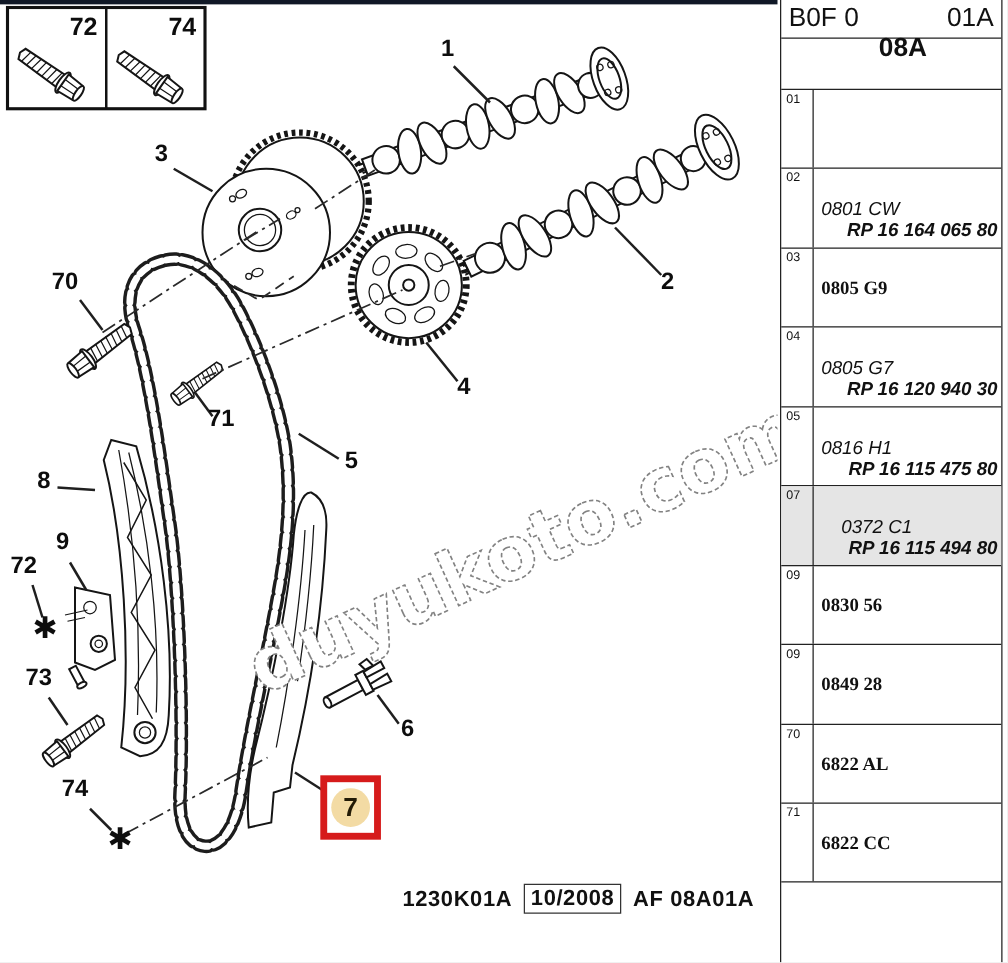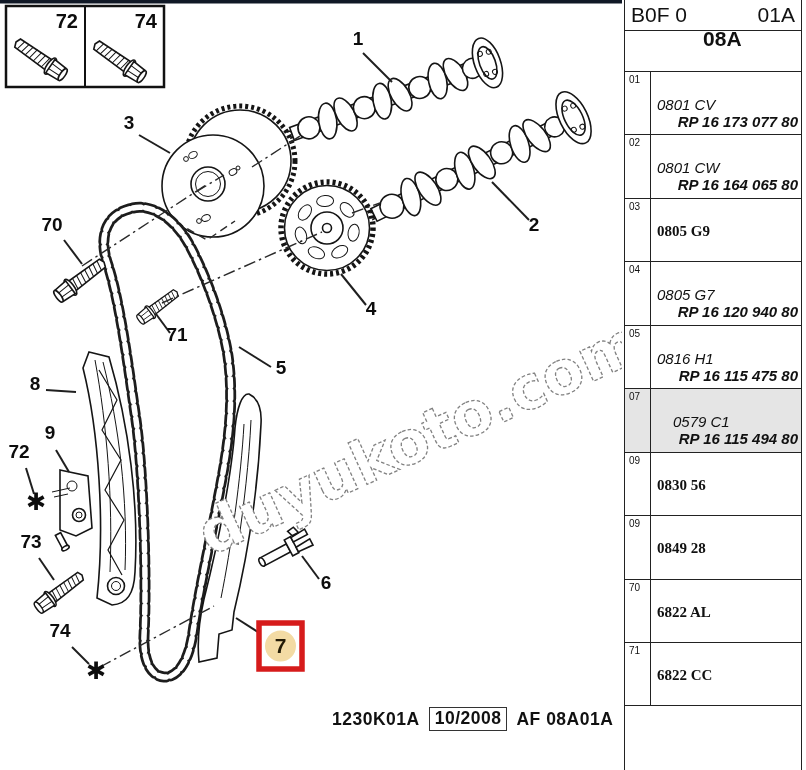--- a/index.html
+++ b/index.html
@@ -12,21 +12,21 @@
   .thin{fill:none;stroke:#151515;stroke-width:1;}
   .cl{stroke:#1f1f1f;stroke-width:2;fill:none;}
   .axis{stroke:#2a2a2a;stroke-width:1.4;stroke-dasharray:12 4 2.5 4;fill:none;}
   .lbl{font:bold 19px "Liberation Sans",sans-serif;fill:#0d0d0d;text-anchor:middle;}
   .star{font:bold 24px "DejaVu Sans",sans-serif;fill:#0d0d0d;text-anchor:middle;}
   .lbl7{font:bold 21px "Liberation Sans",sans-serif;fill:#221a05;text-anchor:middle;}
   .legendlbl{font:bold 20px "Liberation Sans",sans-serif;fill:#0d0d0d;text-anchor:end;}
   .wm{font:bold 60px "DejaVu Sans",sans-serif;fill:#ffffff;stroke:#828282;
       stroke-width:1.3px;stroke-dasharray:3.5 2.2;}
   
-  .footer-caption{position:absolute;left:332px;top:707px;display:flex;align-items:center;
+  .footer-caption{position:absolute;left:322px;top:707px;display:flex;align-items:center;
                   gap:9px;font-weight:bold;font-size:17.5px;letter-spacing:.5px;justify-content:center;}
   .footer-caption .boxed{border:1.6px solid #333;padding:0 5px 1px 5px;}
   
   .sidebar{position:absolute;left:624px;top:0;width:178px;height:770px;
            border-left:1.5px solid #222;border-right:1.5px solid #222;box-sizing:border-box;
            background:#fff;}
   .tbl-header{height:31px;border-bottom:1.5px solid #222;display:flex;align-items:center;
               gap:16px;padding-left:6px;font-size:21px;box-sizing:border-box;}
   .tbl-header .b{font-weight:bold;margin-top:48px;}
   .tbl-gap{height:41px;border-bottom:1.5px solid #222;box-sizing:border-box;}
@@ -256,56 +256,52 @@
   <div class="sidebar">
     <div class="tbl-header">
       <span>B0F 0</span>
       <span class="b">08A</span>
       <span>01A</span>
     </div>
     <div class="tbl-gap"></div>
 
     <div class="row two">
       <div class="num">01</div>
-      <div class="cell">
-          <span class="code">0801 CV</span>
-        <span class="rp">RP 16 173 077 80</span>
-        </div>
     </div>
     <div class="row two">
       <div class="num">02</div>
       <div class="cell">
           <span class="code">0801 CW</span>
         <span class="rp">RP 16 164 065 80</span>
         </div>
     </div>
     <div class="row one">
       <div class="num">03</div>
       <div class="cell">
           <span class="code">0805 G9</span>
         </div>
     </div>
     <div class="row two">
       <div class="num">04</div>
       <div class="cell">
           <span class="code">0805 G7</span>
-        <span class="rp">RP 16 120 940 80</span>
+        <span class="rp">RP 16 120 940 30</span>
         </div>
     </div>
     <div class="row two">
       <div class="num">05</div>
       <div class="cell">
           <span class="code">0816 H1</span>
         <span class="rp">RP 16 115 475 80</span>
         </div>
     </div>
     <div class="row two hl">
       <div class="num">07</div>
       <div class="cell">
-          <span class="code">0579 C1</span>
+          <span class="code">0372 C1</span>
         <span class="rp">RP 16 115 494 80</span>
         </div>
     </div>
     <div class="row one">
       <div class="num">09</div>
       <div class="cell">
           <span class="code">0830 56</span>
         </div>
     </div>
     <div class="row one">

